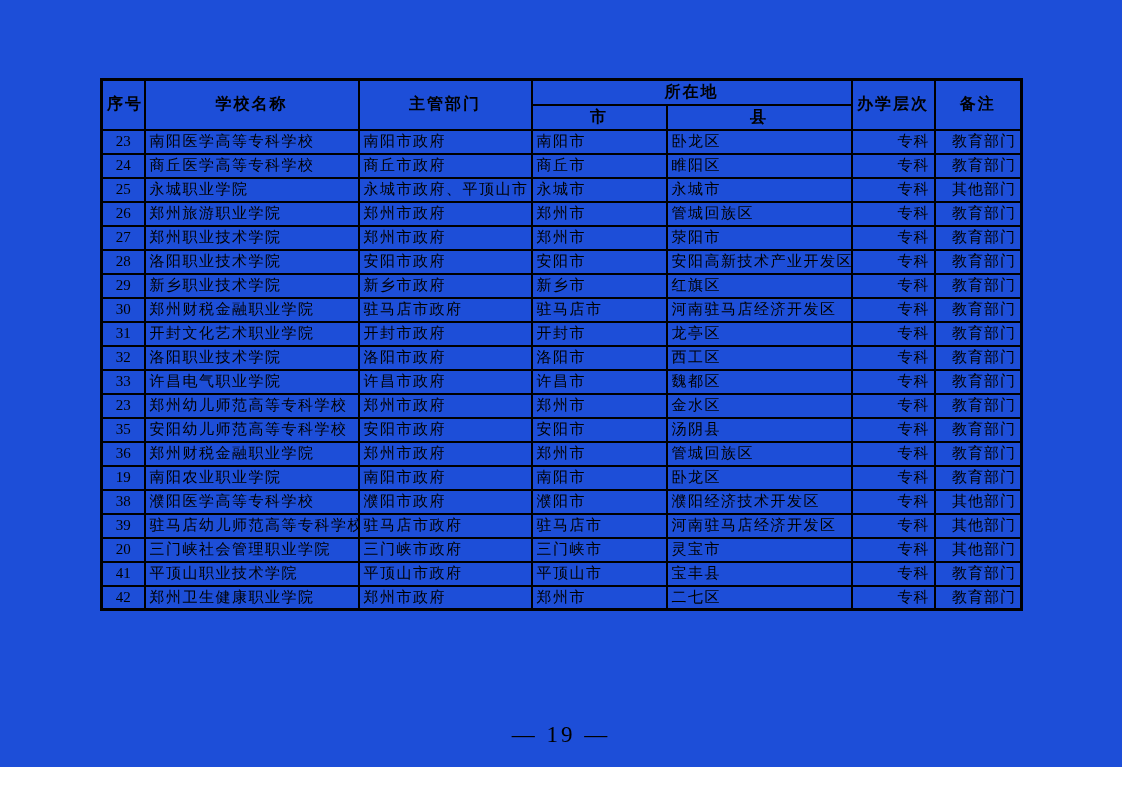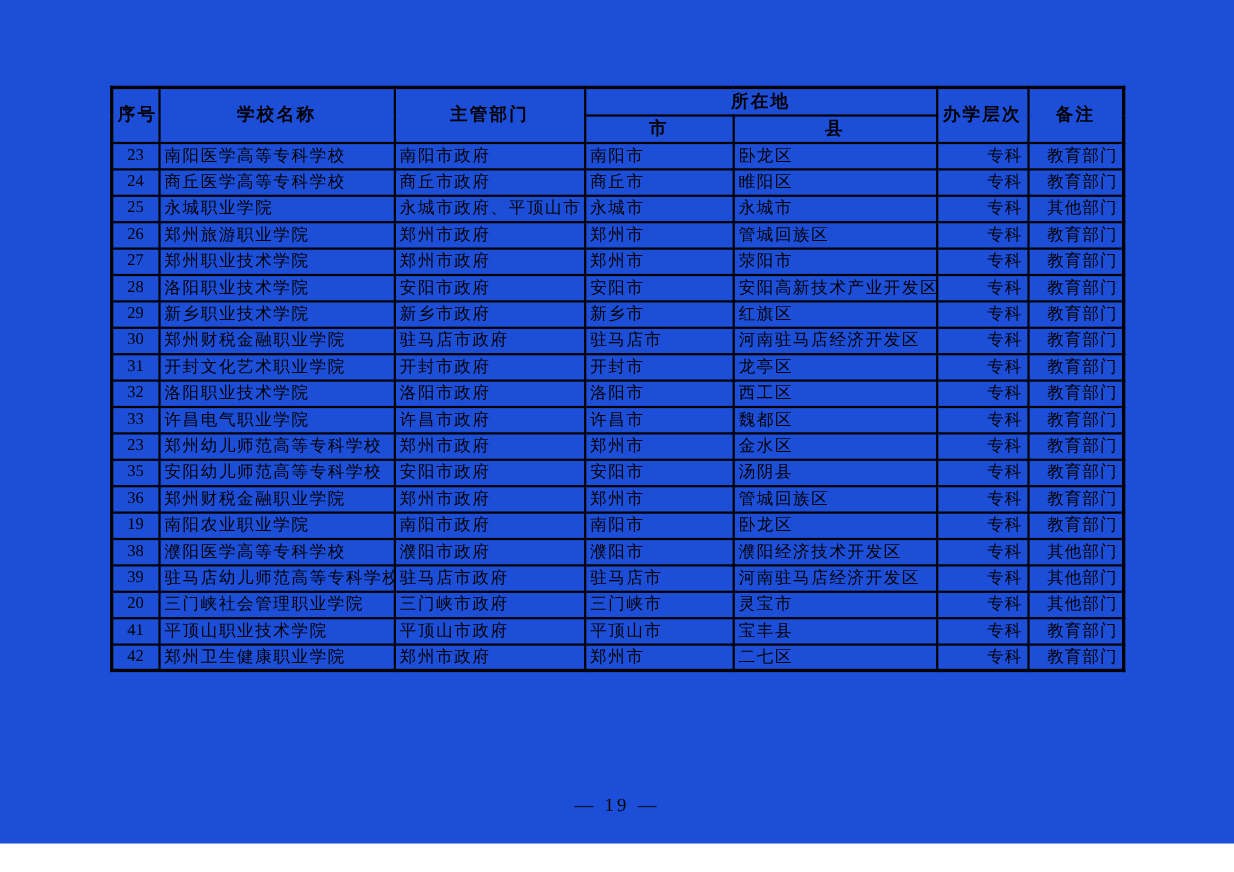--- a/index.html
+++ b/index.html
@@ -60,21 +60,21 @@
     text-align: right;
     letter-spacing: 1px;
     margin-left: 24px;
   }
   .footer {
     position: absolute;
     left: 0;
     top: 722px;
     width: 100%;
     text-align: center;
-    font-size: 17px;
+    font-size: 23px;
     letter-spacing: 3px;
   }
 </style>
 </head>
 <body>
 
 <div class="page">
 
   <table class="doc-table">
     <colgroup>

